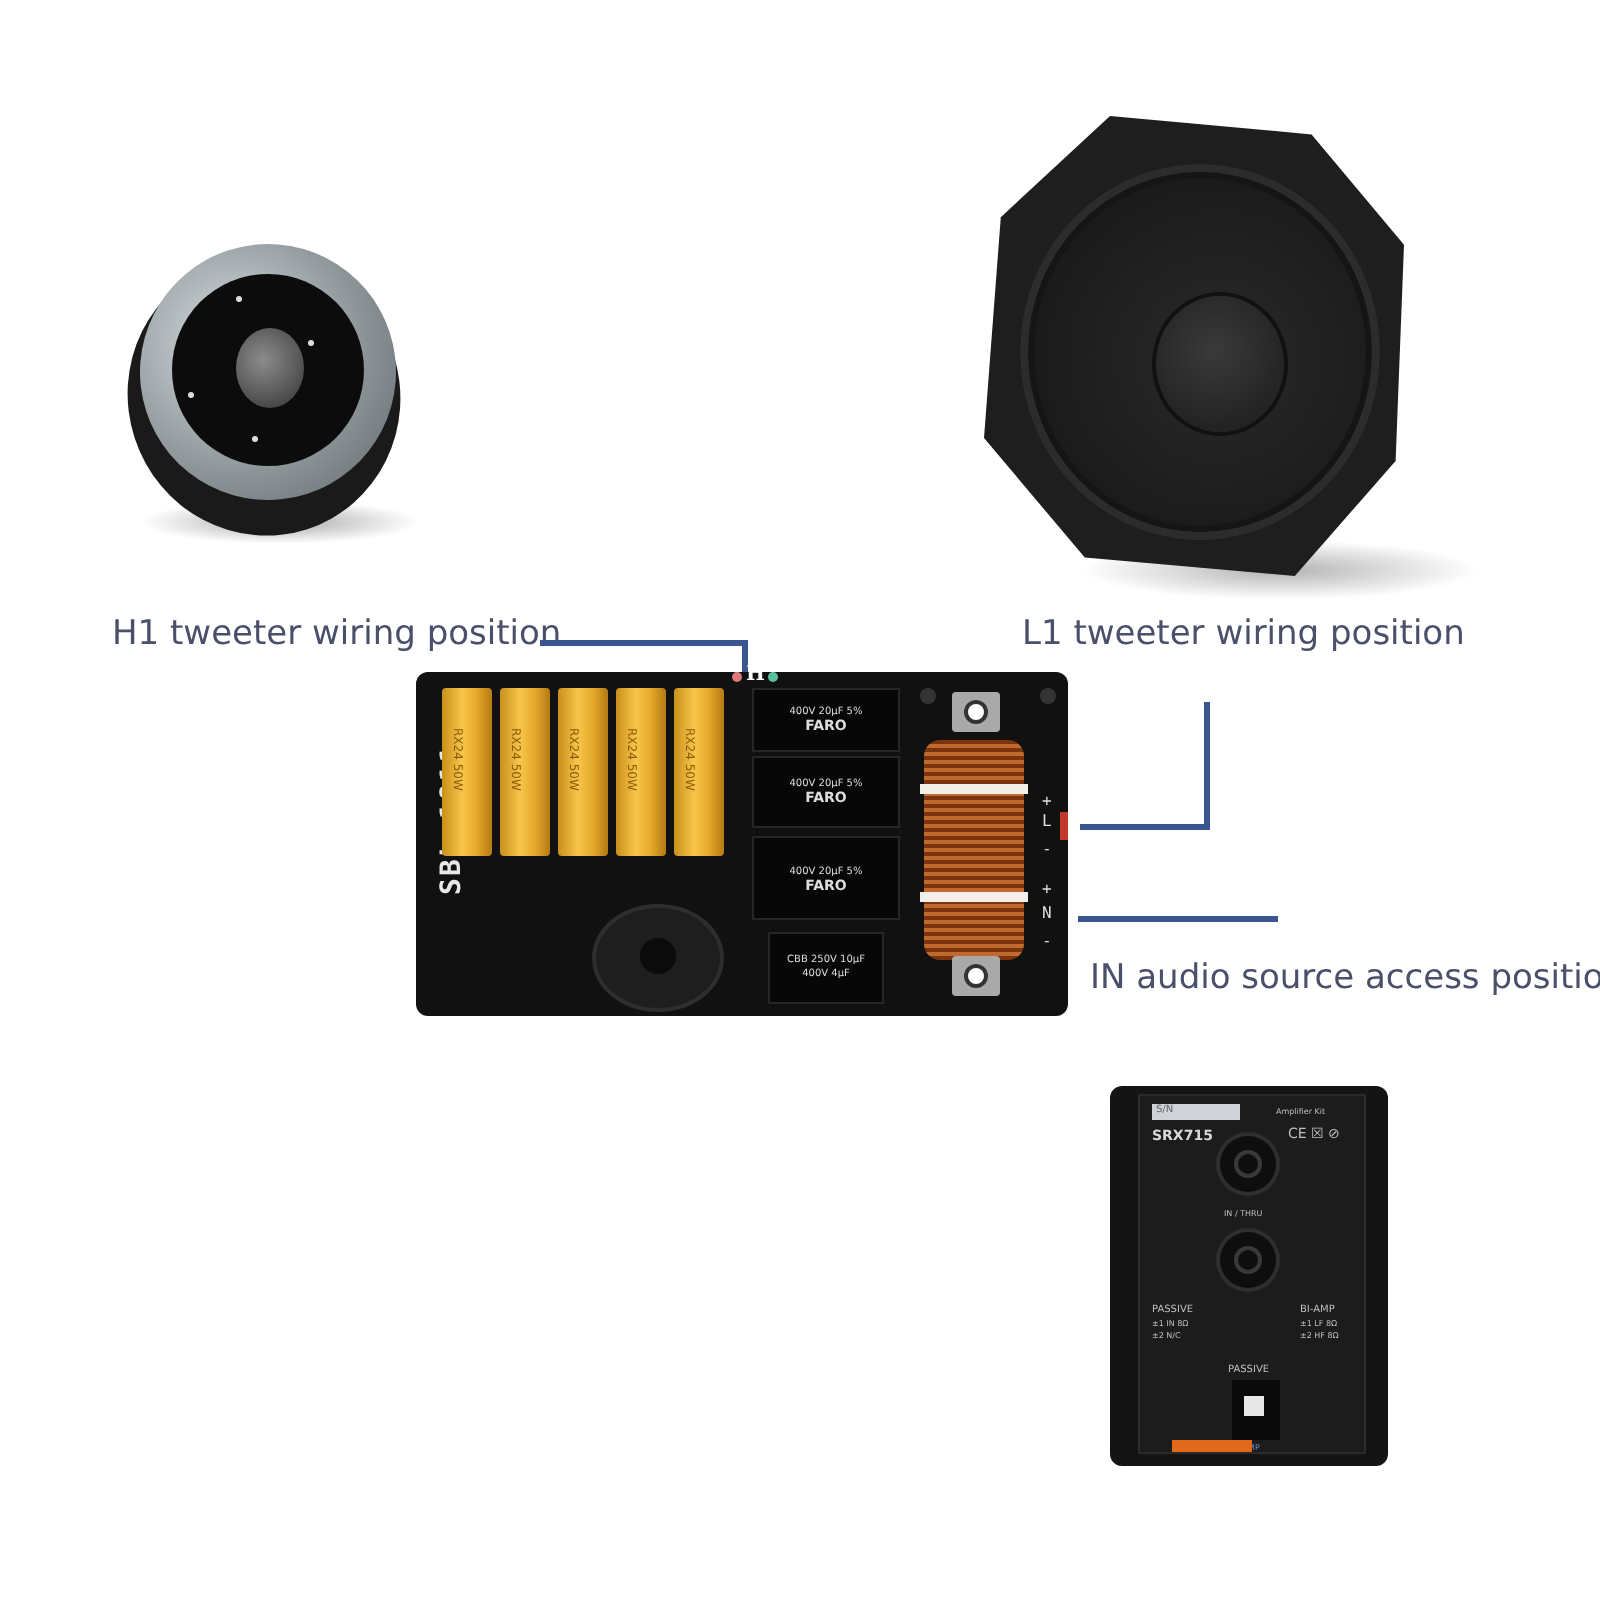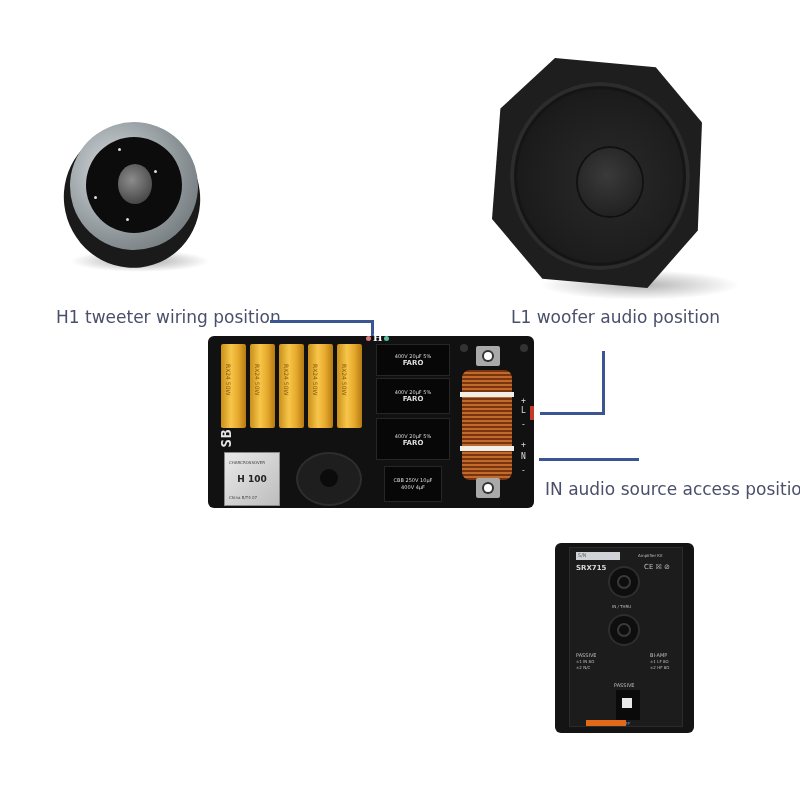--- a/index.html
+++ b/index.html
@@ -69,21 +69,21 @@
 <div class="abs tw-dot" style="left:154px;top:170px;"></div>
 <div class="abs tw-dot" style="left:94px;top:196px;"></div>
 <div class="abs tw-dot" style="left:126px;top:218px;"></div>
 
 <div class="abs wf-shadow"></div>
 <div class="abs wf-frame"></div>
 <div class="abs wf-cone"></div>
 <div class="abs wf-cap"></div>
 
 <div class="label" style="left:56px;top:307px;">H1 tweeter wiring position</div>
-<div class="label" style="left:511px;top:307px;">L1 woofer audio position</div>
+<div class="label" style="left:511px;top:307px;">L1 tweeter wiring position</div>
 <div class="label" style="left:545px;top:479px;">IN audio source access position</div>
 
 <div class="line" style="left:270px;top:320px;width:104px;height:3px;"></div>
 <div class="line" style="left:371px;top:320px;width:3px;height:18px;"></div>
 <div class="line" style="left:602px;top:351px;width:3px;height:64px;"></div>
 <div class="line" style="left:540px;top:412px;width:65px;height:3px;"></div>
 <div class="line" style="left:539px;top:458px;width:100px;height:3px;"></div>
 
 <div class="abs board">
   <div class="sbl">SBL-1811</div>
@@ -101,25 +101,20 @@
       <span class="res-text">RX24 50W</span>
     </div>
   <div class="res" style="left:129px;">
       <span class="res-text">RX24 50W</span>
     </div>
 
   <span class="terminal-h">H</span>
   <span class="term-dot" style="left:158px;top:0px;background:#e07a7a;"></span>
   <span class="term-dot" style="left:176px;top:0px;background:#5ac0a0;"></span>
 
-  <div class="chip">
-    <span class="chip-brand">CHARCROSSOVER</span>
-    <span class="chip-model">H 100</span>
-    <span class="chip-origin">China B/T4 07</span>
-  </div>
 
   <div class="toroid">
       <div class="toroid-hole"></div>
     </div>
 
   <div class="cap" style="top:8px;height:30px;">
     <span class="cap-text" style="top:8px;">400V 20µF 5%</span>
     <span class="cap-text" style="top:15px;font-size:7px;font-weight:bold;">FARO</span>
   </div>
   <div class="cap" style="top:42px;height:34px;">

